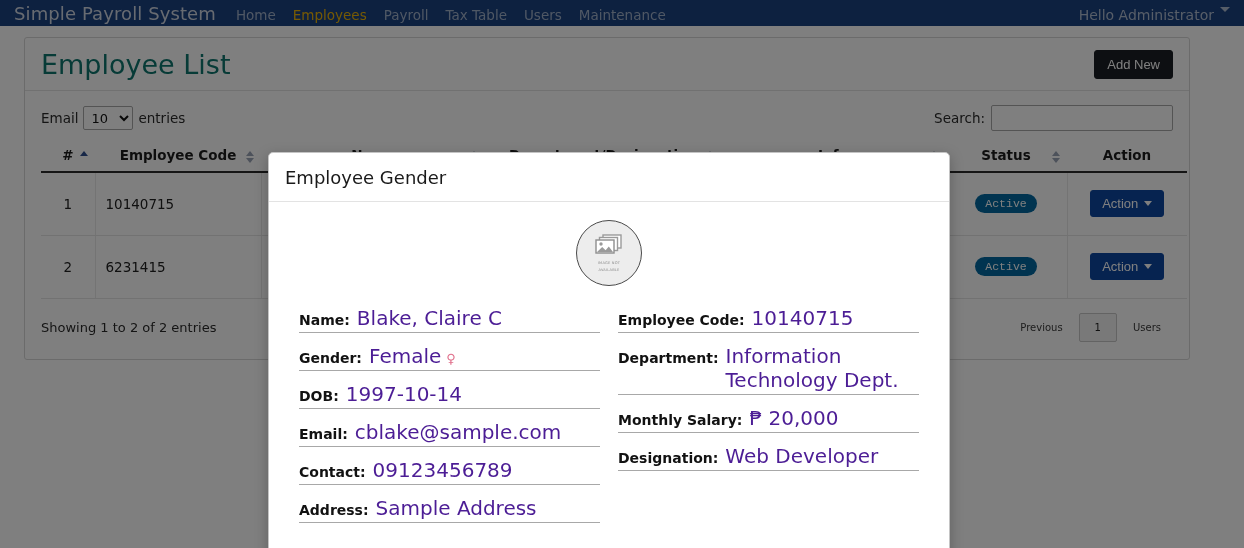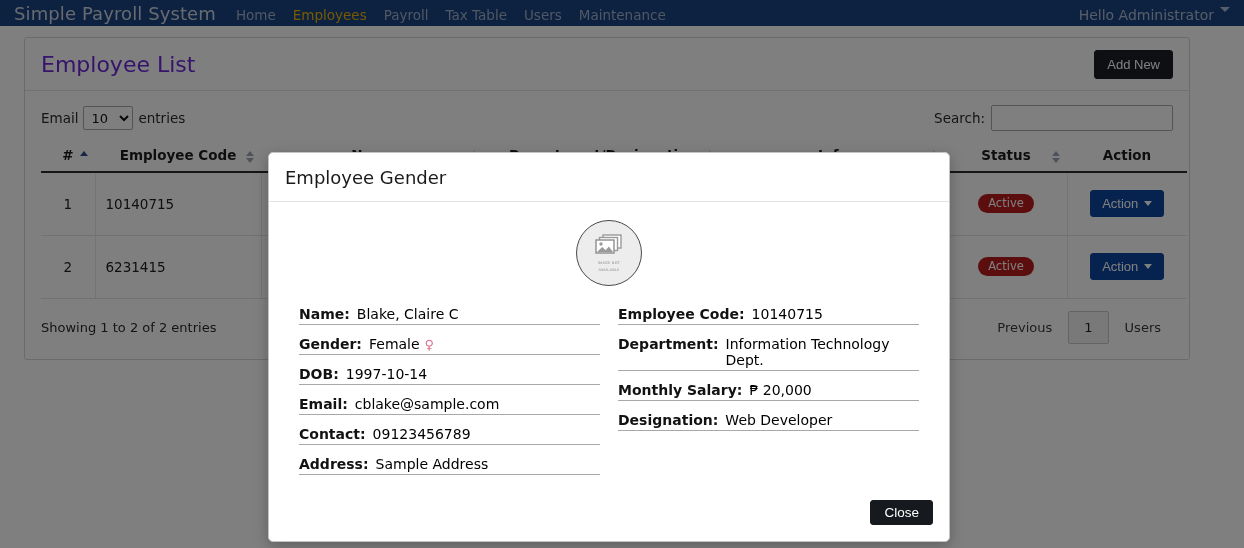--- a/index.html
+++ b/index.html
@@ -46,21 +46,21 @@
 
   
   .card {
     position: absolute; left: 24px; top: 37px; width: 1166px;
     background: #fff; border: 1px solid #d6d6d6; border-radius: 3px;
   }
   .card-head {
     height: 53px; border-bottom: 1px solid #e2e2e2;
     display: flex; align-items: center; padding: 0 16px;
   }
-  .card-title { font-size: 22px; color: #6d28d9; font-weight: 400; }
+  .card-title { font-size: 27px; color: #0f766e; font-weight: 400; }
   .btn-dark {
     margin-left: auto; background: #1b1f24; color: #fff;
     font-size: 13px; padding: 6px 12px; border: 1px solid #1b1f24;
     border-radius: 3px; cursor: pointer; line-height: 15px;
   }
   .card-body { padding: 12px 16px 14px 16px; }
 
   .dt-top { display: flex; align-items: center; height: 30px; margin-bottom: 9px; }
   .dt-len { font-size: 13.5px; color: #2b2b2b; display: flex; align-items: center; gap: 5px; }
   .sel {
@@ -99,38 +99,38 @@
     width: 8px; height: 14px;
   }
   .ar { position: absolute; left: 0; width: 0; height: 0;
         border-left: 4px solid transparent; border-right: 4px solid transparent; }
   .ar-up { top: 1px; border-bottom: 5px solid #2f4f8f; }
   .ar-dn { bottom: 1px; border-top: 5px solid #2f4f8f; }
   .ar-up.dim { border-bottom-color: #9aa4b6; }
   .ar-dn.dim { border-top-color: #9aa4b6; }
 
   .badge {
-    display: inline-block; background: #b91c1c; color: #fff;
-    font-size: 11.5px; padding: 3px 10px; border-radius: 10px; line-height: 13px;
+    display: inline-block; background: #0369a1; color: #fff;
+    font-size: 11.5px; padding: 3px 10px; border-radius: 10px; line-height: 13px; font-family: Liberation Mono, monospace;
   }
   .btn-action {
     display: inline-flex; align-items: center; gap: 6px;
     background: #0d47a1; color: #fff; border: 1px solid #0d47a1;
     font-size: 13px; padding: 5px 11px; border-radius: 3px; cursor: pointer;
   }
   .btn-action .caret {
     width: 0; height: 0; border-left: 4px solid transparent;
     border-right: 4px solid transparent; border-top: 5px solid #fff;
   }
 
   .dt-bottom { display: flex; align-items: center; margin-top: 12px; height: 34px; }
   .dt-info { font-size: 13px; color: #2b2b2b; }
   .pager { margin-left: auto; display: flex; align-items: center; }
   .pg {
-    font-size: 13px; color: #3b3b3b; padding: 8px 12px; cursor: pointer;
+    font-size: 10px; color: #3b3b3b; padding: 8px 12px; cursor: pointer;
   }
   .pg.cur {
     border: 1px solid #c6c6c6; background: #f3f3f3; color: #222;
     padding: 8px 15px; margin: 0 4px; border-radius: 2px;
   }
 
   
   #backdrop {
     position: absolute; inset: 0; background: rgba(0,0,0,0.5);
   }
@@ -156,21 +156,21 @@
   }
   .ph-cap { font-size: 3.6px; color: #8c8c8c; text-align: center; line-height: 4.6px; letter-spacing: .2px; }
 
   .cols { display: flex; gap: 18px; padding: 0 14px; }
   .col { flex: 1; }
   .frow {
     display: flex; align-items: baseline;
     border-bottom: 1px solid #a8a8a8; padding: 2px 0 2px 0; margin-bottom: 9px;
   }
   .flabel { font-size: 14px; color: #121212; font-weight: bold; white-space: nowrap; }
-  .fval { font-size: 14px; color: #000000; margin-left: 7px; }
+  .fval { font-size: 20px; color: #4c1d95; margin-left: 7px; }
   .venus { color: #e06f8b; font-size: 13px; margin-left: 5px; }
 
   .modal-foot {
     display: flex; justify-content: flex-end; padding: 6px 16px 16px 16px;
   }
   .btn-close {
     background: #16191d; color: #fff; border: 1px solid #16191d;
     font-size: 13.5px; padding: 4px 13px; border-radius: 3px; cursor: pointer;
   }
 </style>

